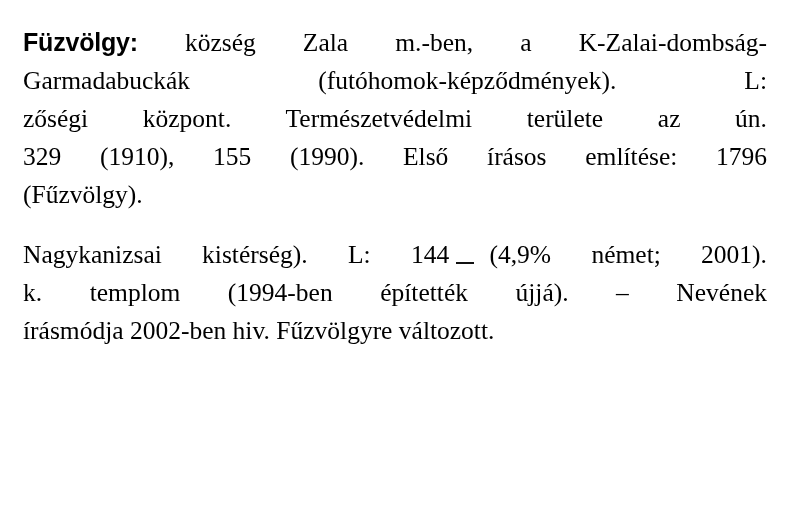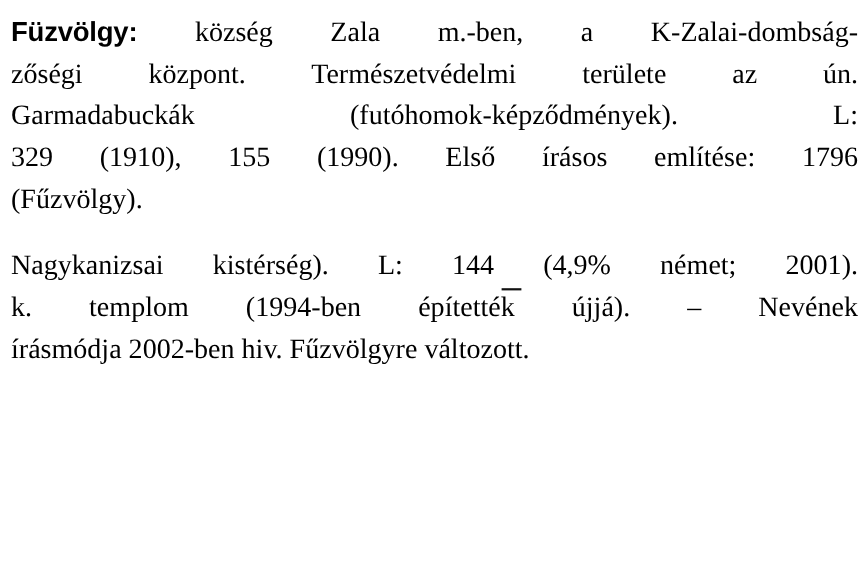--- a/index.html
+++ b/index.html
@@ -24,21 +24,21 @@
   .entry {
     font-family: "Liberation Serif", serif;
     font-size: 25.5px;
     line-height: 38px;
     text-align: justify;
     text-justify: inter-word;
     hyphens: manual;
     color: #000;
   }
   .entry p {
-    margin: 0;
+    margin: 13px;
   }
   .entry-1 {
     margin-bottom: 22px;
   }
   .headword {
     font-family: "Liberation Sans", sans-serif;
     font-weight: bold;
     font-size: 25px;
     letter-spacing: -0.2px;
   }
@@ -75,22 +75,22 @@
 </head>
 <body>
 
 <div class="page">
 
   <div class="spacer-tick"></div>
 
   <div class="entry entry-1">
     <p class="noafter">
       <span class="line just"><span class="headword">Füzvölgy:</span> <span>község Zala m.-ben, a K-Zalai-dombság-</span></span>
+      <span class="line just">Garmadabuckák (futóhomok-képződmények). L:</span>
       <span class="line just">zőségi központ. Természetvédelmi területe az ún.</span>
-      <span class="line just">Garmadabuckák (futóhomok-képződmények). L:</span>
       <span class="line just">329 (1910), 155 (1990). Első írásos említése: 1796</span>
       <span class="line last">(Fűzvölgy).</span>
     </p>
   </div>
 
   <div class="entry entry-2">
     <p class="noafter">
       <span class="line just">Nagykanizsai kistérség). L: 144 (4,9% német; 2001).</span>
       <span class="line just">k. templom (1994-ben építették újjá). – Nevének</span>
       <span class="line last">írásmódja 2002-ben hiv. Fűzvölgyre változott.</span>

